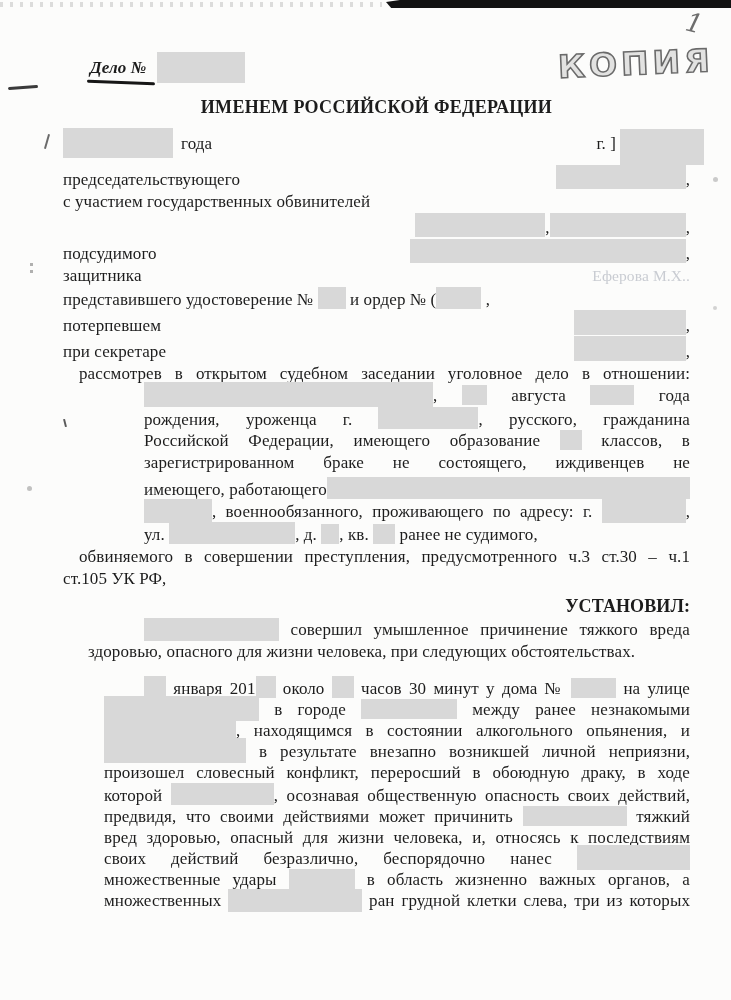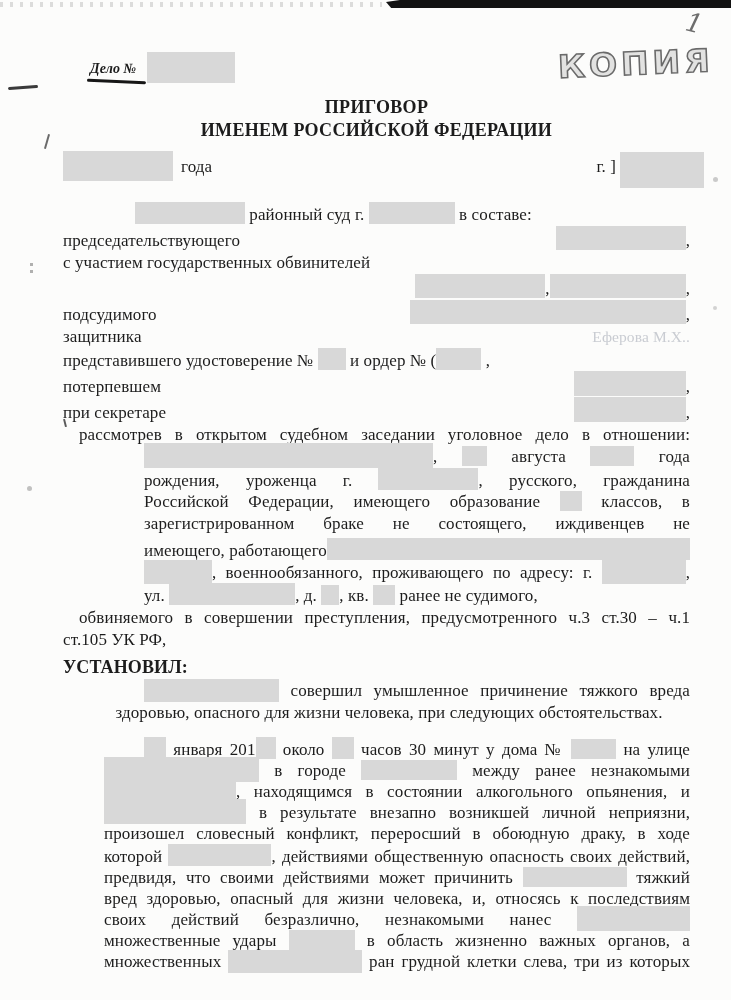--- a/index.html
+++ b/index.html
@@ -36,41 +36,41 @@
   }
   .handmark{
     position:absolute;top:8px;left:686px;
     font-family:"DejaVu Serif",serif;font-style:italic;
     font-size:26px;color:#4a4a4a;transform:rotate(14deg);opacity:.8;
   }
   
   .doc{position:absolute;top:0;left:0;width:731px;box-sizing:border-box;
     padding:0 41px 0 63px;font-size:17px;letter-spacing:.1px;}
   .caseline{margin:58px 0 0 27px;height:30px;}
-  .case-label{position:relative;display:inline-block;font-weight:bold;font-style:italic;font-size:14px;}
+  .case-label{position:relative;display:inline-block;font-weight:bold;font-style:italic;font-size:17px;}
   .case-label::after{content:"";position:absolute;left:-3px;right:-9px;bottom:-5px;height:2.5px;
     background:#161616;transform:rotate(2.4deg);border-radius:2px;}
   .titleblock{margin-top:8px;text-align:center;font-weight:bold;font-size:18px;line-height:23px;letter-spacing:.3px;}
   .dateline{margin-top:13px;display:flex;justify-content:space-between;align-items:baseline;line-height:24px;}
   .dateline .rgt{margin-right:-14px;}
   
   .redact{display:inline-block;background:var(--redaction);width:80px;height:20px;vertical-align:-4px;}
   .flex .redact{transform:translateY(4px);}
   
   .line{line-height:22px;min-height:22px;}
   .plain{text-align:left;}
   .justify{text-align:justify;text-align-last:justify;margin-left:16px;}
-  .center{text-align:left;}
+  .center{text-align:right;}
   .flex{display:flex;align-items:baseline;text-align:center;}
   .spacer{flex:1;}
   .grow{flex:1;}
   .bold{font-weight:bold;font-size:18px;}
   .block{margin-left:81px;line-height:21.5px;min-height:21.5px;}
   .tight{line-height:21px;min-height:21px;}
-  .shift{padding-left:25px;text-align:center;}
+  .shift{padding-left:25px;}
   .ghost{color:var(--ghost);font-size:15.5px;}
 </style>
 </head>
 <body>
 
 <div class="topbar"></div>
 <div class="topspeckle"></div>
 <div class="art art-dash"></div>
 <div class="art art-slash"></div>
 <div class="art art-colon"></div>
@@ -83,35 +83,33 @@
 <div class="handmark">1</div>
 
 <div class="doc">
 
   <div class="caseline">
     <span class="case-label">Дело №</span>
     <span class="redact" style="width:88px;height:31px;vertical-align:-10px;margin-left:6px;margin-top:-8px;"></span>
   </div>
 
   <div class="titleblock">
-    <div>ПРИГОВОР</div>
     <div>ИМЕНЕМ РОССИЙСКОЙ ФЕДЕРАЦИИ</div>
   </div>
 
   <div class="dateline">
     <span>
       <span class="redact" style="width:110px;height:30px;vertical-align:-9px;margin-top:-7px;margin-right:8px;"></span><span>года</span>
     </span>
     <span class="rgt">
       <span>г. ]</span><span class="redact" style="width:84px;height:36px;vertical-align:-16px;margin-top:-8px;margin-left:4px;"></span>
     </span>
   </div>
 
   <div>
-      <div class="line plain" style="margin-top: 14px; text-indent: 72px;"><span class="redact" style="width: 110px; height: 22px;"></span><span class="seg"> районный суд г. </span><span class="redact" style="width: 86px; height: 22px;"></span><span class="seg"> в составе:</span></div>
       <div class="line flex">
         <span class="seg">председательствующего</span>
         <span class="spacer"></span>
         <span class="redact" style="width: 130px; height: 24px; margin-top: -4px; margin-bottom: -2px;"></span>
         <span class="seg">,</span>
       </div>
       <div class="line plain"><span class="seg">с участием государственных обвинителей</span></div>
       <div class="line flex">
         <span class="spacer"></span>
         <span class="redact" style="width: 130px; height: 24px; margin-top: -4px; margin-bottom: -2px;"></span>
@@ -157,21 +155,21 @@
       <div class="line justify"><span class="seg">обвиняемого в совершении преступления, предусмотренного ч.3 ст.30 – ч.1</span></div>
       <div class="line plain"><span class="seg">ст.105 УК РФ,</span></div>
       <div class="line center bold" style="margin-top: 5px;"><span class="seg">УСТАНОВИЛ:</span></div>
       <div class="line justify shift" style="margin-top: 2px; text-indent: 40px;"><span class="redact" style="width: 135px; height: 23px; margin-top: -3px; margin-bottom: -2px;"></span><span class="seg"> совершил умышленное причинение тяжкого вреда</span></div>
       <div class="line plain shift"><span class="seg">здоровью, опасного для жизни человека, при следующих обстоятельствах.</span></div>
       <div class="line justify tight shift" style="margin-top: 13px; text-indent: 40px;"><span class="redact" style="width: 22px; height: 22px;"></span><span class="seg"> января 201</span><span class="redact" style="width: 20px; height: 22px;"></span><span class="seg"> около </span><span class="redact" style="width: 22px; height: 22px;"></span><span class="seg"> часов 30 минут  у дома № </span><span class="redact" style="width: 45px; height: 20px;"></span><span class="seg"> на улице</span></div>
       <div class="line justify tight shift"><span class="redact" style="width: 155px; height: 25px; margin-top: -5px; margin-bottom: -2px;"></span><span class="seg"> в городе </span><span class="redact" style="width: 96px; height: 20px;"></span><span class="seg"> между ранее незнакомыми</span></div>
       <div class="line justify tight shift"><span class="redact" style="width: 132px; height: 25px; margin-top: -5px; margin-bottom: -2px;"></span><span class="seg">, находящимся в состоянии алкогольного опьянения, и</span></div>
       <div class="line justify tight shift"><span class="redact" style="width: 142px; height: 25px; margin-top: -5px; margin-bottom: -2px;"></span><span class="seg"> в результате внезапно возникшей личной неприязни,</span></div>
       <div class="line justify tight shift"><span class="seg">произошел словесный конфликт, переросший в обоюдную драку, в ходе</span></div>
-      <div class="line justify tight shift"><span class="seg">которой </span><span class="redact" style="width: 103px; height: 22px;"></span><span class="seg">, действиями общественную опасность своих действий,</span></div>
+      <div class="line justify tight shift"><span class="seg">которой </span><span class="redact" style="width: 103px; height: 22px;"></span><span class="seg">, осознавая общественную опасность своих действий,</span></div>
       <div class="line justify tight shift"><span class="seg">предвидя,  что своими действиями может причинить </span><span class="redact" style="width: 104px; height: 20px;"></span><span class="seg"> тяжкий</span></div>
       <div class="line justify tight shift"><span class="seg">вред здоровью, опасный для жизни человека, и, относясь к последствиям</span></div>
-      <div class="line justify tight shift"><span class="seg">своих действий  безразлично, незнакомыми нанес </span><span class="redact" style="width: 113px; height: 25px; margin-top: -5px; margin-bottom: -2px;"></span></div>
+      <div class="line justify tight shift"><span class="seg">своих действий  безразлично, беспорядочно нанес </span><span class="redact" style="width: 113px; height: 25px; margin-top: -5px; margin-bottom: -2px;"></span></div>
       <div class="line justify tight shift"><span class="seg">множественные удары </span><span class="redact" style="width: 66px; height: 20px;"></span><span class="seg"> в область жизненно важных органов, а</span></div>
       <div class="line justify tight shift"><span class="seg">множественных </span><span class="redact" style="width: 134px; height: 23px; margin-top: -3px; margin-bottom: -2px;"></span><span class="seg"> ран грудной клетки слева, три из которых</span></div>
     </div>
 
 </div>
 
 </body></html>

